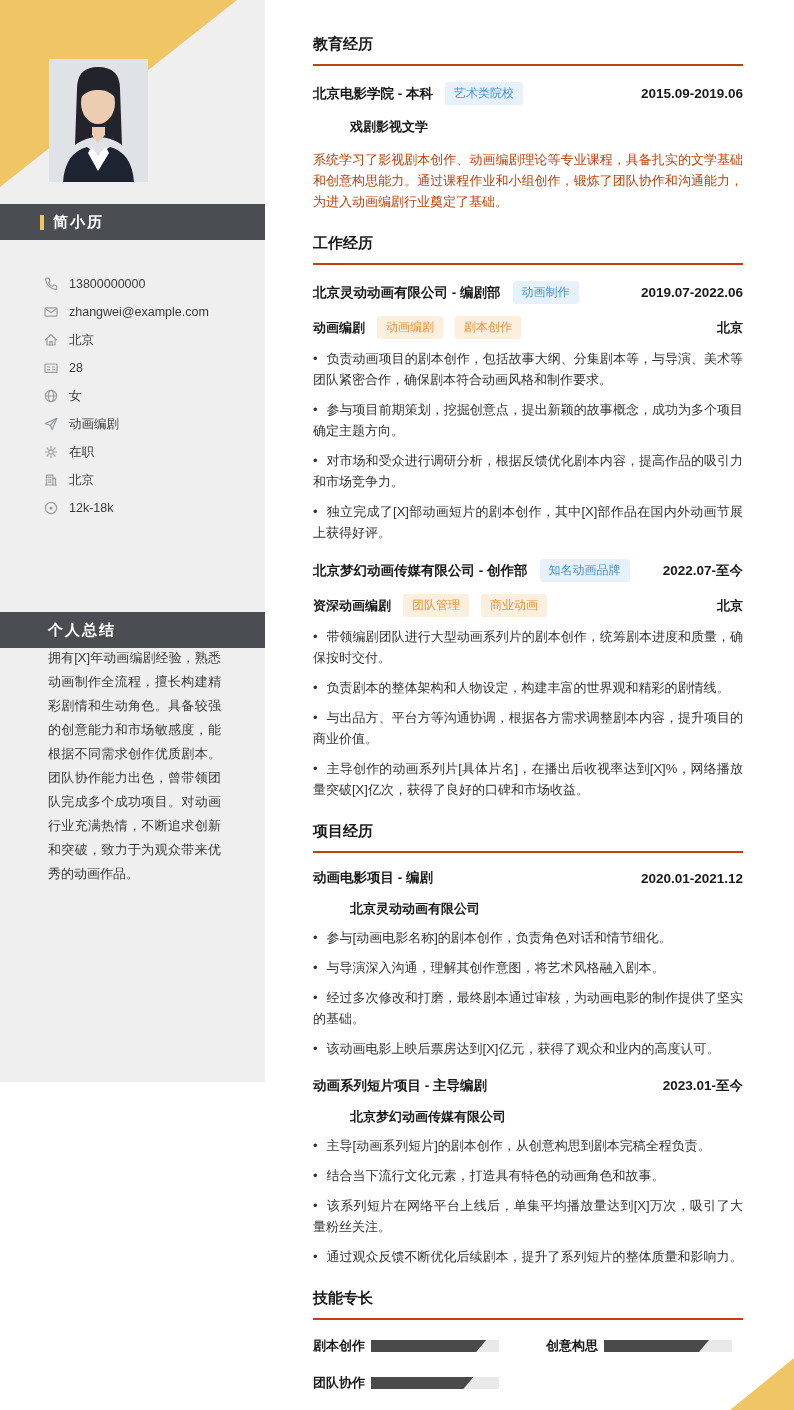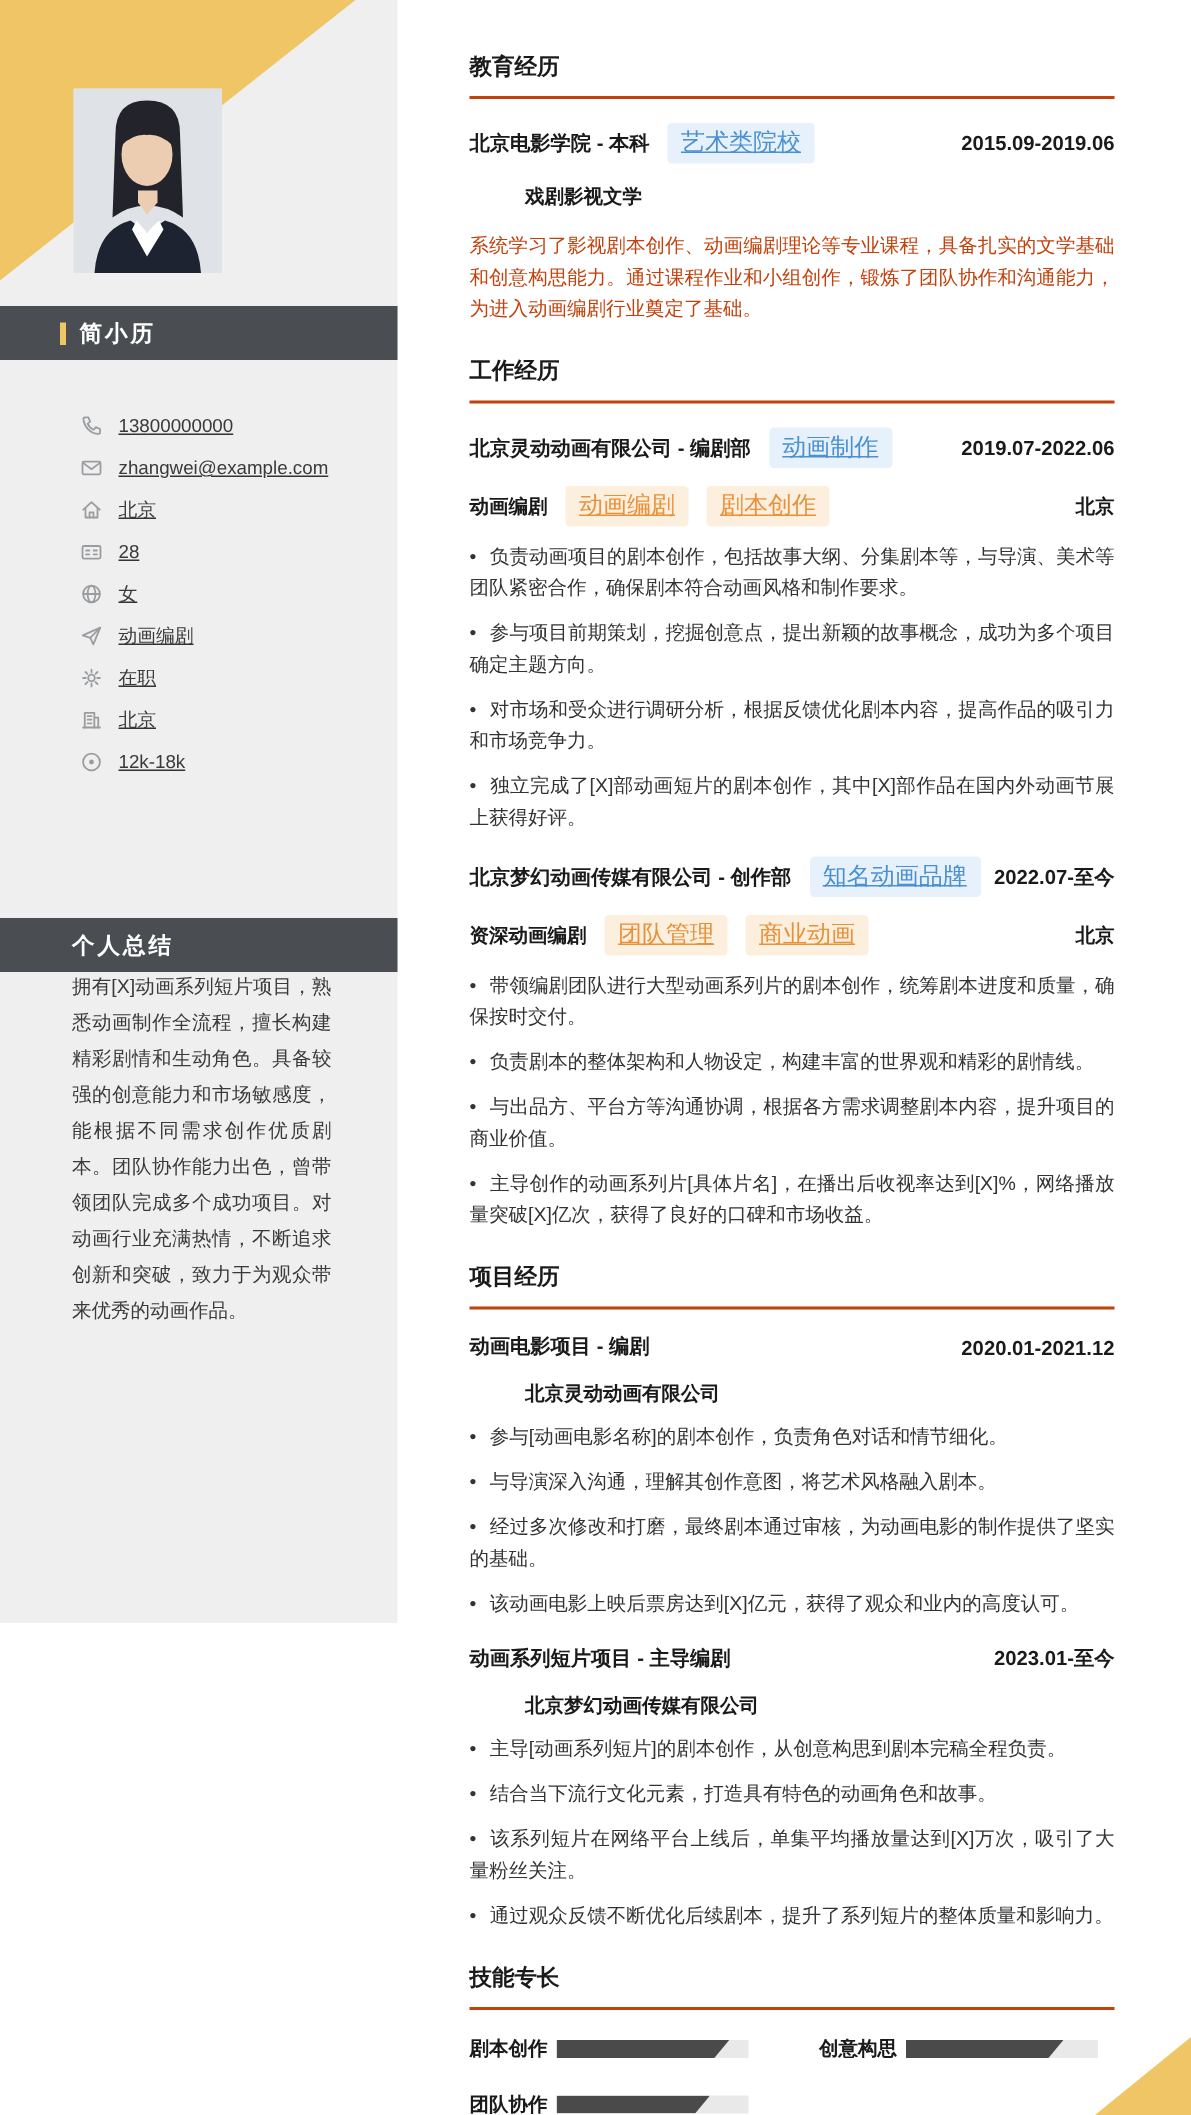--- a/index.html
+++ b/index.html
@@ -17,39 +17,39 @@
              clip-path:polygon(0 0,100% 0,0 100%); }
   .photo { position:absolute; left:49px; top:59px; width:99px; height:123px; background:#e3e6ea; overflow:hidden; }
   .photo svg { display:block; width:100%; height:100%; }
   .side-bar-head { position:absolute; left:0; width:265px; height:36px; background:#4a4e52;
                    display:flex; align-items:center; }
   .name-head { top:204px; }
   .summary-head { top:612px; }
   .accent-tick { width:4px; height:15px; background:#f0c566; margin-left:40px; }
   .side-head-text { color:#ffffff; font-weight:bold; font-size:15px; margin-left:9px; letter-spacing:2px; }
   .summary-head .side-head-text { margin-left:48px; }
-  .contact { position:absolute; left:54px; top:270px;text-decoration:underline; }
+  .contact { position:absolute; left:44px; top:270px; }
   .contact-item { display:flex; align-items:center; height:28px; }
   .contact-item .cicon { width:14px; height:14px; margin-right:11px; flex:0 0 14px; }
   .contact-item .cicon svg { display:block; width:14px; height:14px; stroke:#9a9da0; fill:none;
                              stroke-width:1.2; stroke-linecap:round; stroke-linejoin:round; }
   .contact-item .ctext { font-size:12.5px; color:#3a3a3a; }
   .summary-text { position:absolute; left:48px; top:646px; width:173px;
                   font-size:13px; line-height:24px; color:#3a3a3a; text-align:justify; }
   
   .main { position:absolute; left:313px; top:35px; width:430px; }
   .section-title { font-size:15px; font-weight:bold; color:#1a1a1a;
                    padding-bottom:10px; border-bottom:2px solid #c2410c; }
   .sec { margin-bottom:22px; }
   .entry-row { display:flex; align-items:center; margin-top:16px; }
   .entry-row .grow { flex:1; }
   .ename { font-size:13.5px; font-weight:bold; color:#1a1a1a; }
   .edate { font-size:13.5px; font-weight:bold; color:#1a1a1a; white-space:nowrap; }
   .eloc  { font-size:13px; font-weight:bold; color:#1a1a1a; white-space:nowrap; }
-  .tag { display:inline-block; font-size:16px; padding:3px 9px; border-radius:3px; margin-left:12px;text-decoration:underline; }
+  .tag { display:inline-block; font-size:12px; padding:3px 9px; border-radius:3px; margin-left:12px; }
   .tag-blue { color:#4a90d2; background:#e7f1fb; }
   .tag-orange { color:#e8913a; background:#fcefdd; }
   .subline { font-size:13px; font-weight:bold; color:#1a1a1a; margin-top:13px;margin-left:37px; }
   .para { font-size:13px; line-height:21px; color:#c2410c; margin-top:13px; text-align:justify; }
   .bullet { font-size:13px; line-height:21px; color:#333; margin-top:9px; text-align:justify; }
   .bullet .dot { margin-right:9px; }
   
   .skills-grid { display:grid; grid-template-columns:1fr 1fr; column-gap:36px; row-gap:19px; margin-top:17px; }
   .skill-row { display:flex; align-items:center; }
   .skill-label { width:58px; font-size:13px; font-weight:bold; color:#1a1a1a; flex:0 0 58px; }
@@ -165,21 +165,21 @@
             <circle cx="7" cy="7" r="1.6" fill="#9a9da0" stroke="none"></circle>
           </svg>
       </span>
       <span class="ctext">12k-18k</span>
     </div>
   </div>
 
   <div class="side-bar-head summary-head">
     <span class="side-head-text">个人总结</span>
   </div>
-  <div class="summary-text">拥有[X]动画系列短片项目，熟悉动画制作全流程，擅长构建精彩剧情和生动角色。具备较强的创意能力和市场敏感度，能根据不同需求创作优质剧本。团队协作能力出色，曾带领团队完成多个成功项目。对动画行业充满热情，不断追求创新和突破，致力于为观众带来优秀的动画作品。</div>
+  <div class="summary-text">拥有[X]年动画编剧经验，熟悉动画制作全流程，擅长构建精彩剧情和生动角色。具备较强的创意能力和市场敏感度，能根据不同需求创作优质剧本。团队协作能力出色，曾带领团队完成多个成功项目。对动画行业充满热情，不断追求创新和突破，致力于为观众带来优秀的动画作品。</div>
 </div>
 
 <div class="main">
 
   <div class="sec">
     <div class="section-title">教育经历</div>
     <div class="entry-row">
       <span class="ename">北京电影学院 - 本科</span>
       <span class="tag tag-blue">艺术类院校</span>
       <span class="grow"></span>

